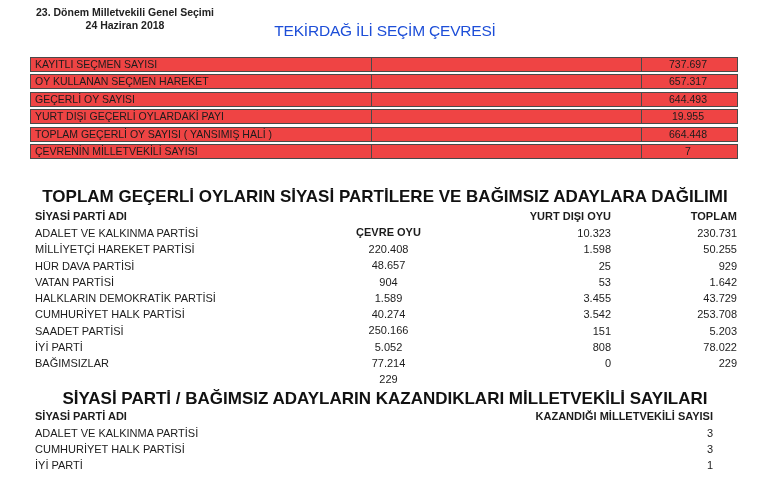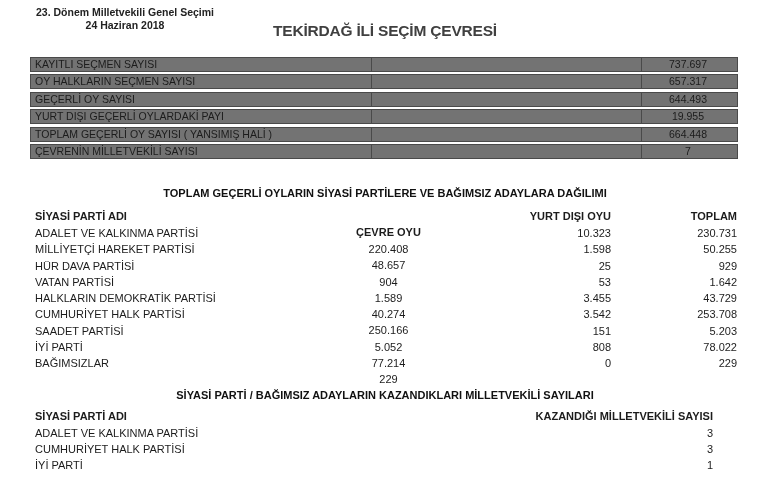--- a/index.html
+++ b/index.html
@@ -5,31 +5,31 @@
   html,body{margin:0;padding:0;background:#fff;}
   .page{
     position:relative;width:770px;height:485px;background:#fff;overflow:hidden;
     font-family:"Liberation Sans","DejaVu Sans",sans-serif;color:#1c1c1c;
   }
   
   .meta{position:absolute;top:6px;left:30px;width:190px;text-align:center;
         font-size:10.5px;font-weight:bold;line-height:12.5px;color:#222;}
   
   .title{position:absolute;top:22px;left:0;width:770px;text-align:center;
-         font-size:15.5px;font-weight:bold;letter-spacing:-0.2px;color:#404040;}
+         font-size:15.5px;font-weight:normal;letter-spacing:-0.2px;color:#1d4ed8;}
   
   .summary{position:absolute;top:57px;left:30px;width:708px;}
   .srow{display:flex;border:1px solid #4a4a4a;height:13px;margin-bottom:2.4px;
-        font-size:10.5px;line-height:13px;background:#737373;}
+        font-size:10.5px;line-height:13px;background:#ef4444;}
   .sl{width:336px;border-right:1px solid #4a4a4a;padding-left:4px;white-space:nowrap;overflow:hidden;}
   .sm{flex:1;border-right:1px solid #4a4a4a;}
   .sv{width:92px;text-align:center;padding-right:3px;}
   
   .sec-title{position:absolute;left:0;width:770px;text-align:center;
-             font-size:11px;font-weight:bold;color:#111;}
+             font-size:17px;font-weight:bold;color:#111;}
   .votes-title{top:187px;}
   .seats-title{top:389px;}
   
   .votes{position:absolute;top:208px;left:35px;width:702px;font-size:11px;}
   .vrow{display:flex;line-height:16.3px;height:16.3px;white-space:nowrap;}
   .vhead{font-weight:bold;line-height:17px;height:17px;}
   .c-party{width:250px;text-align:left;overflow:visible;}
   .c-district{width:207px;text-align:center;margin-top:16px;}
   .c-abroad{width:119px;text-align:right;}
   .c-total{width:126px;text-align:right;}
@@ -52,21 +52,21 @@
 
   <div class="title">TEKİRDAĞ İLİ SEÇİM ÇEVRESİ</div>
 
   <div class="summary">
     <div class="srow">
       <span class="sl">KAYITLI SEÇMEN SAYISI</span>
       <span class="sm"></span>
       <span class="sv">737.697</span>
     </div>
     <div class="srow">
-      <span class="sl">OY HALKLARIN SEÇMEN SAYISI</span>
+      <span class="sl">OY KULLANAN SEÇMEN HAREKET</span>
       <span class="sm"></span>
       <span class="sv">657.317</span>
     </div>
     <div class="srow">
       <span class="sl">GEÇERLİ OY SAYISI</span>
       <span class="sm"></span>
       <span class="sv">644.493</span>
     </div>
     <div class="srow">
       <span class="sl">YURT DIŞI GEÇERLİ OYLARDAKİ PAYI</span>

